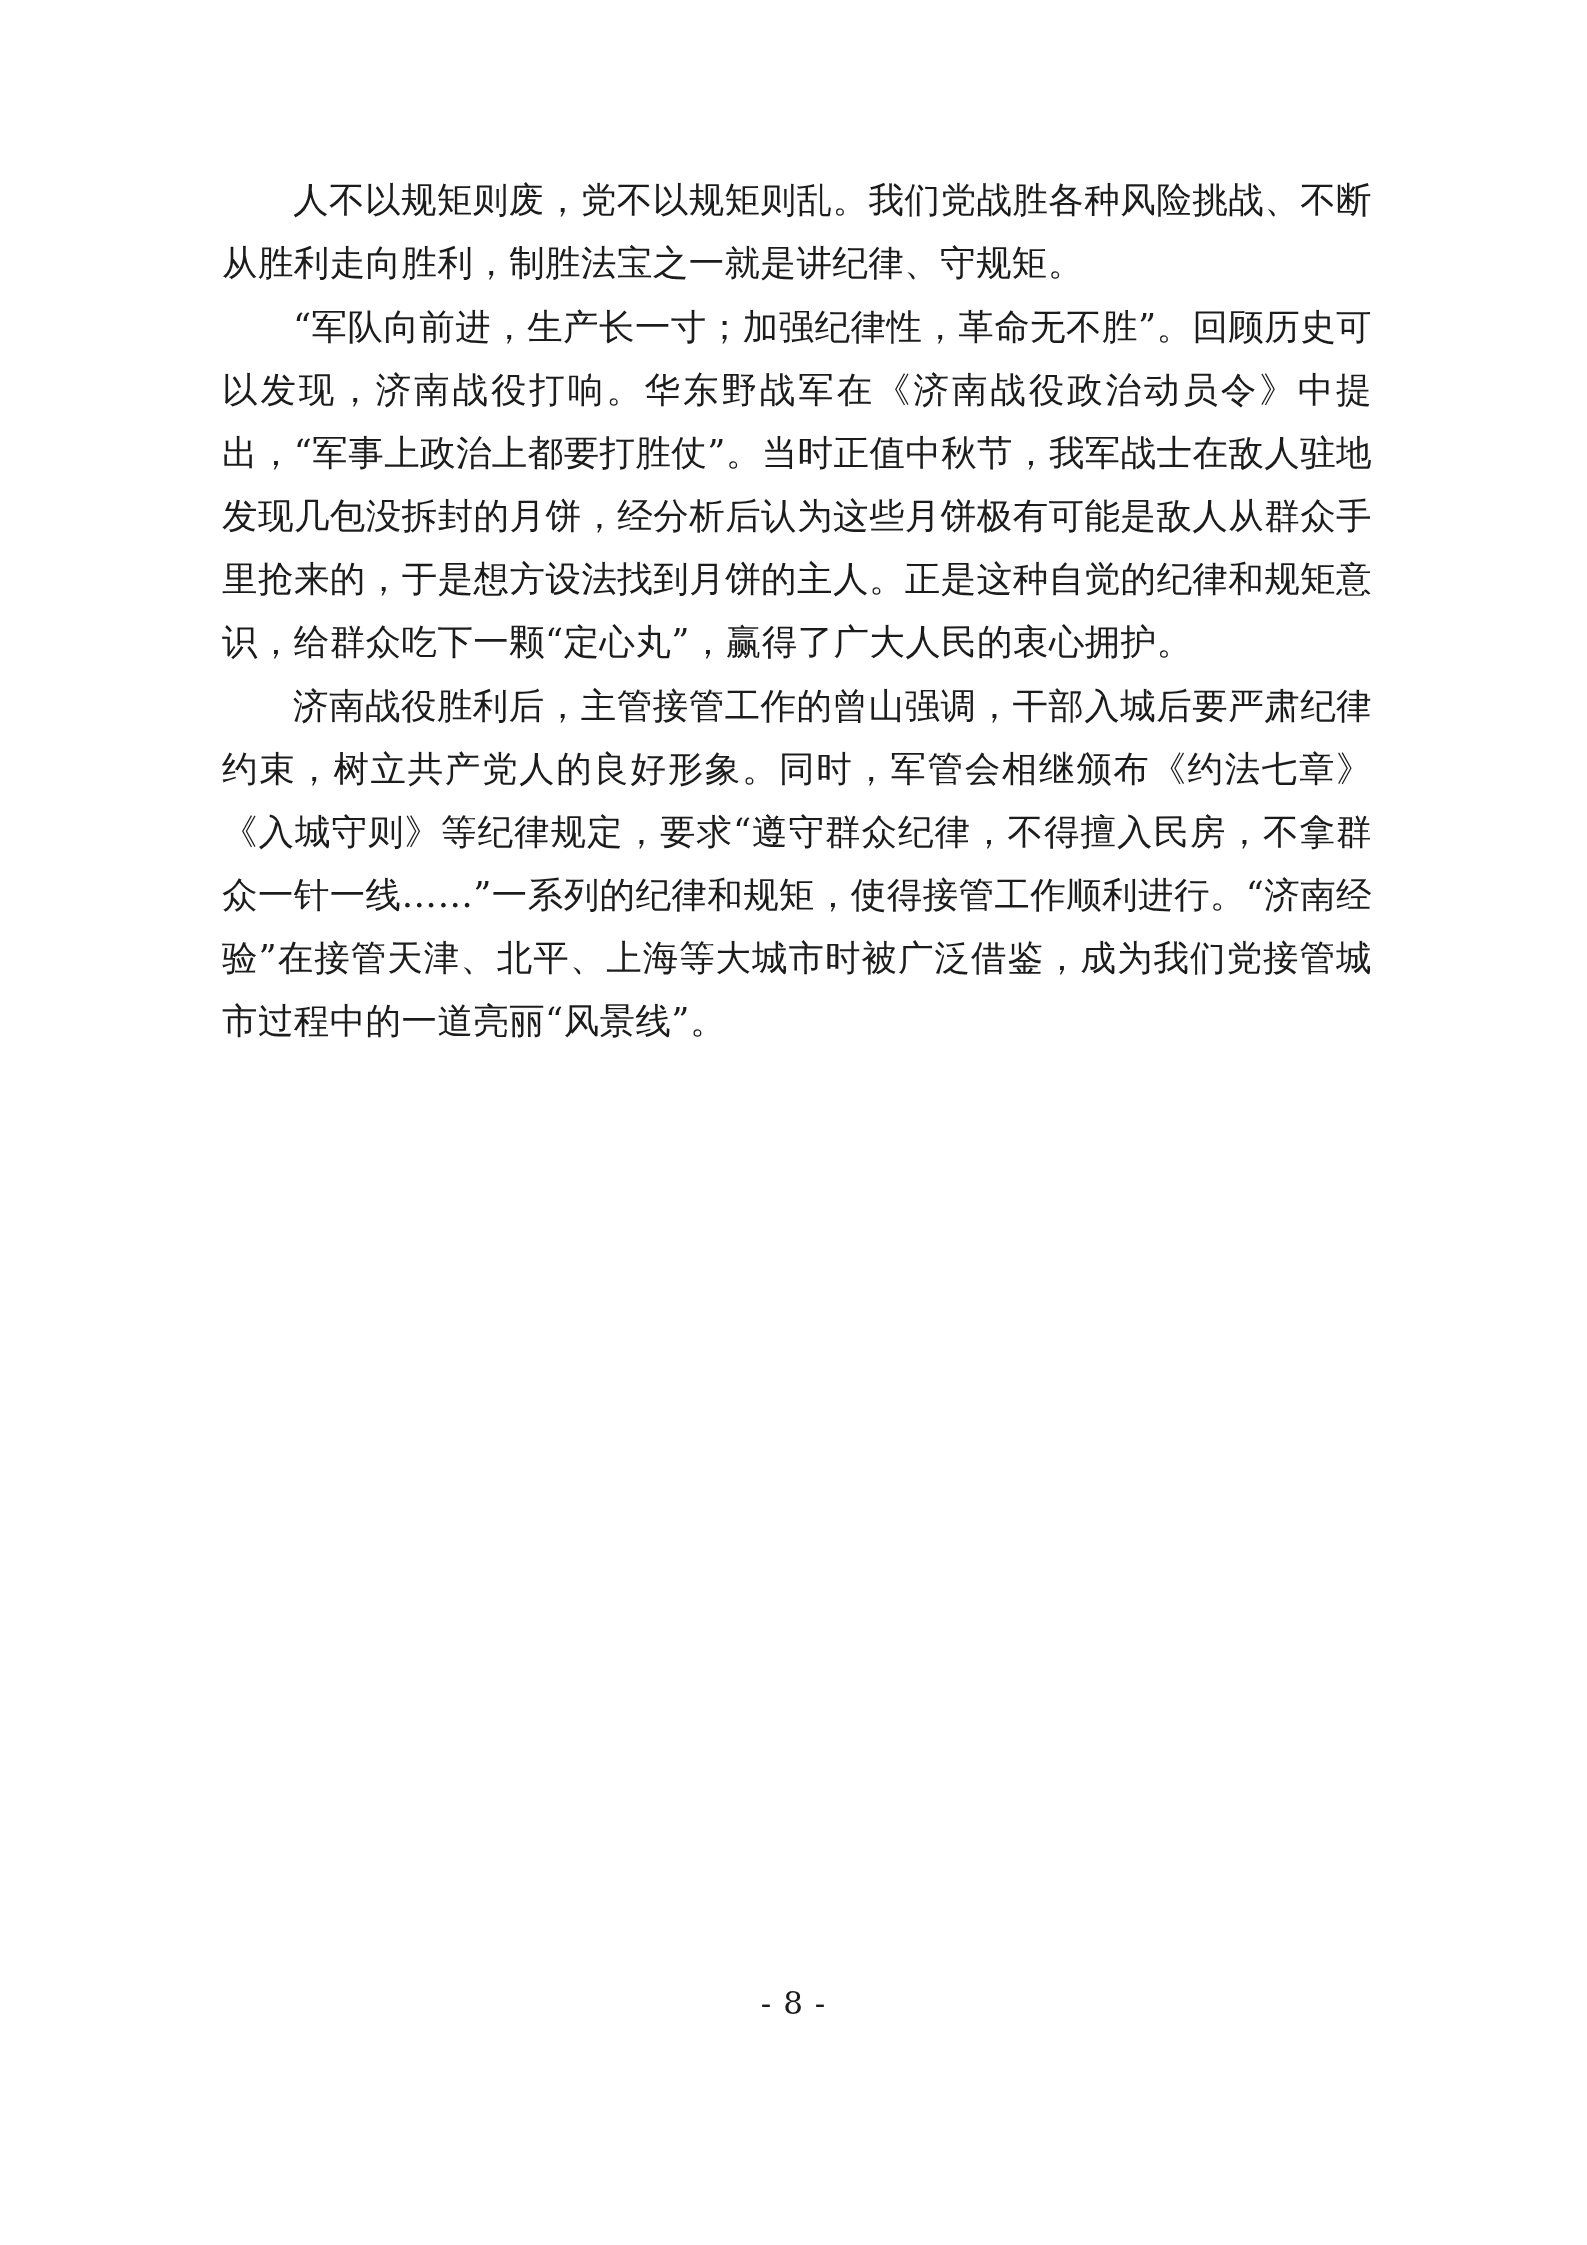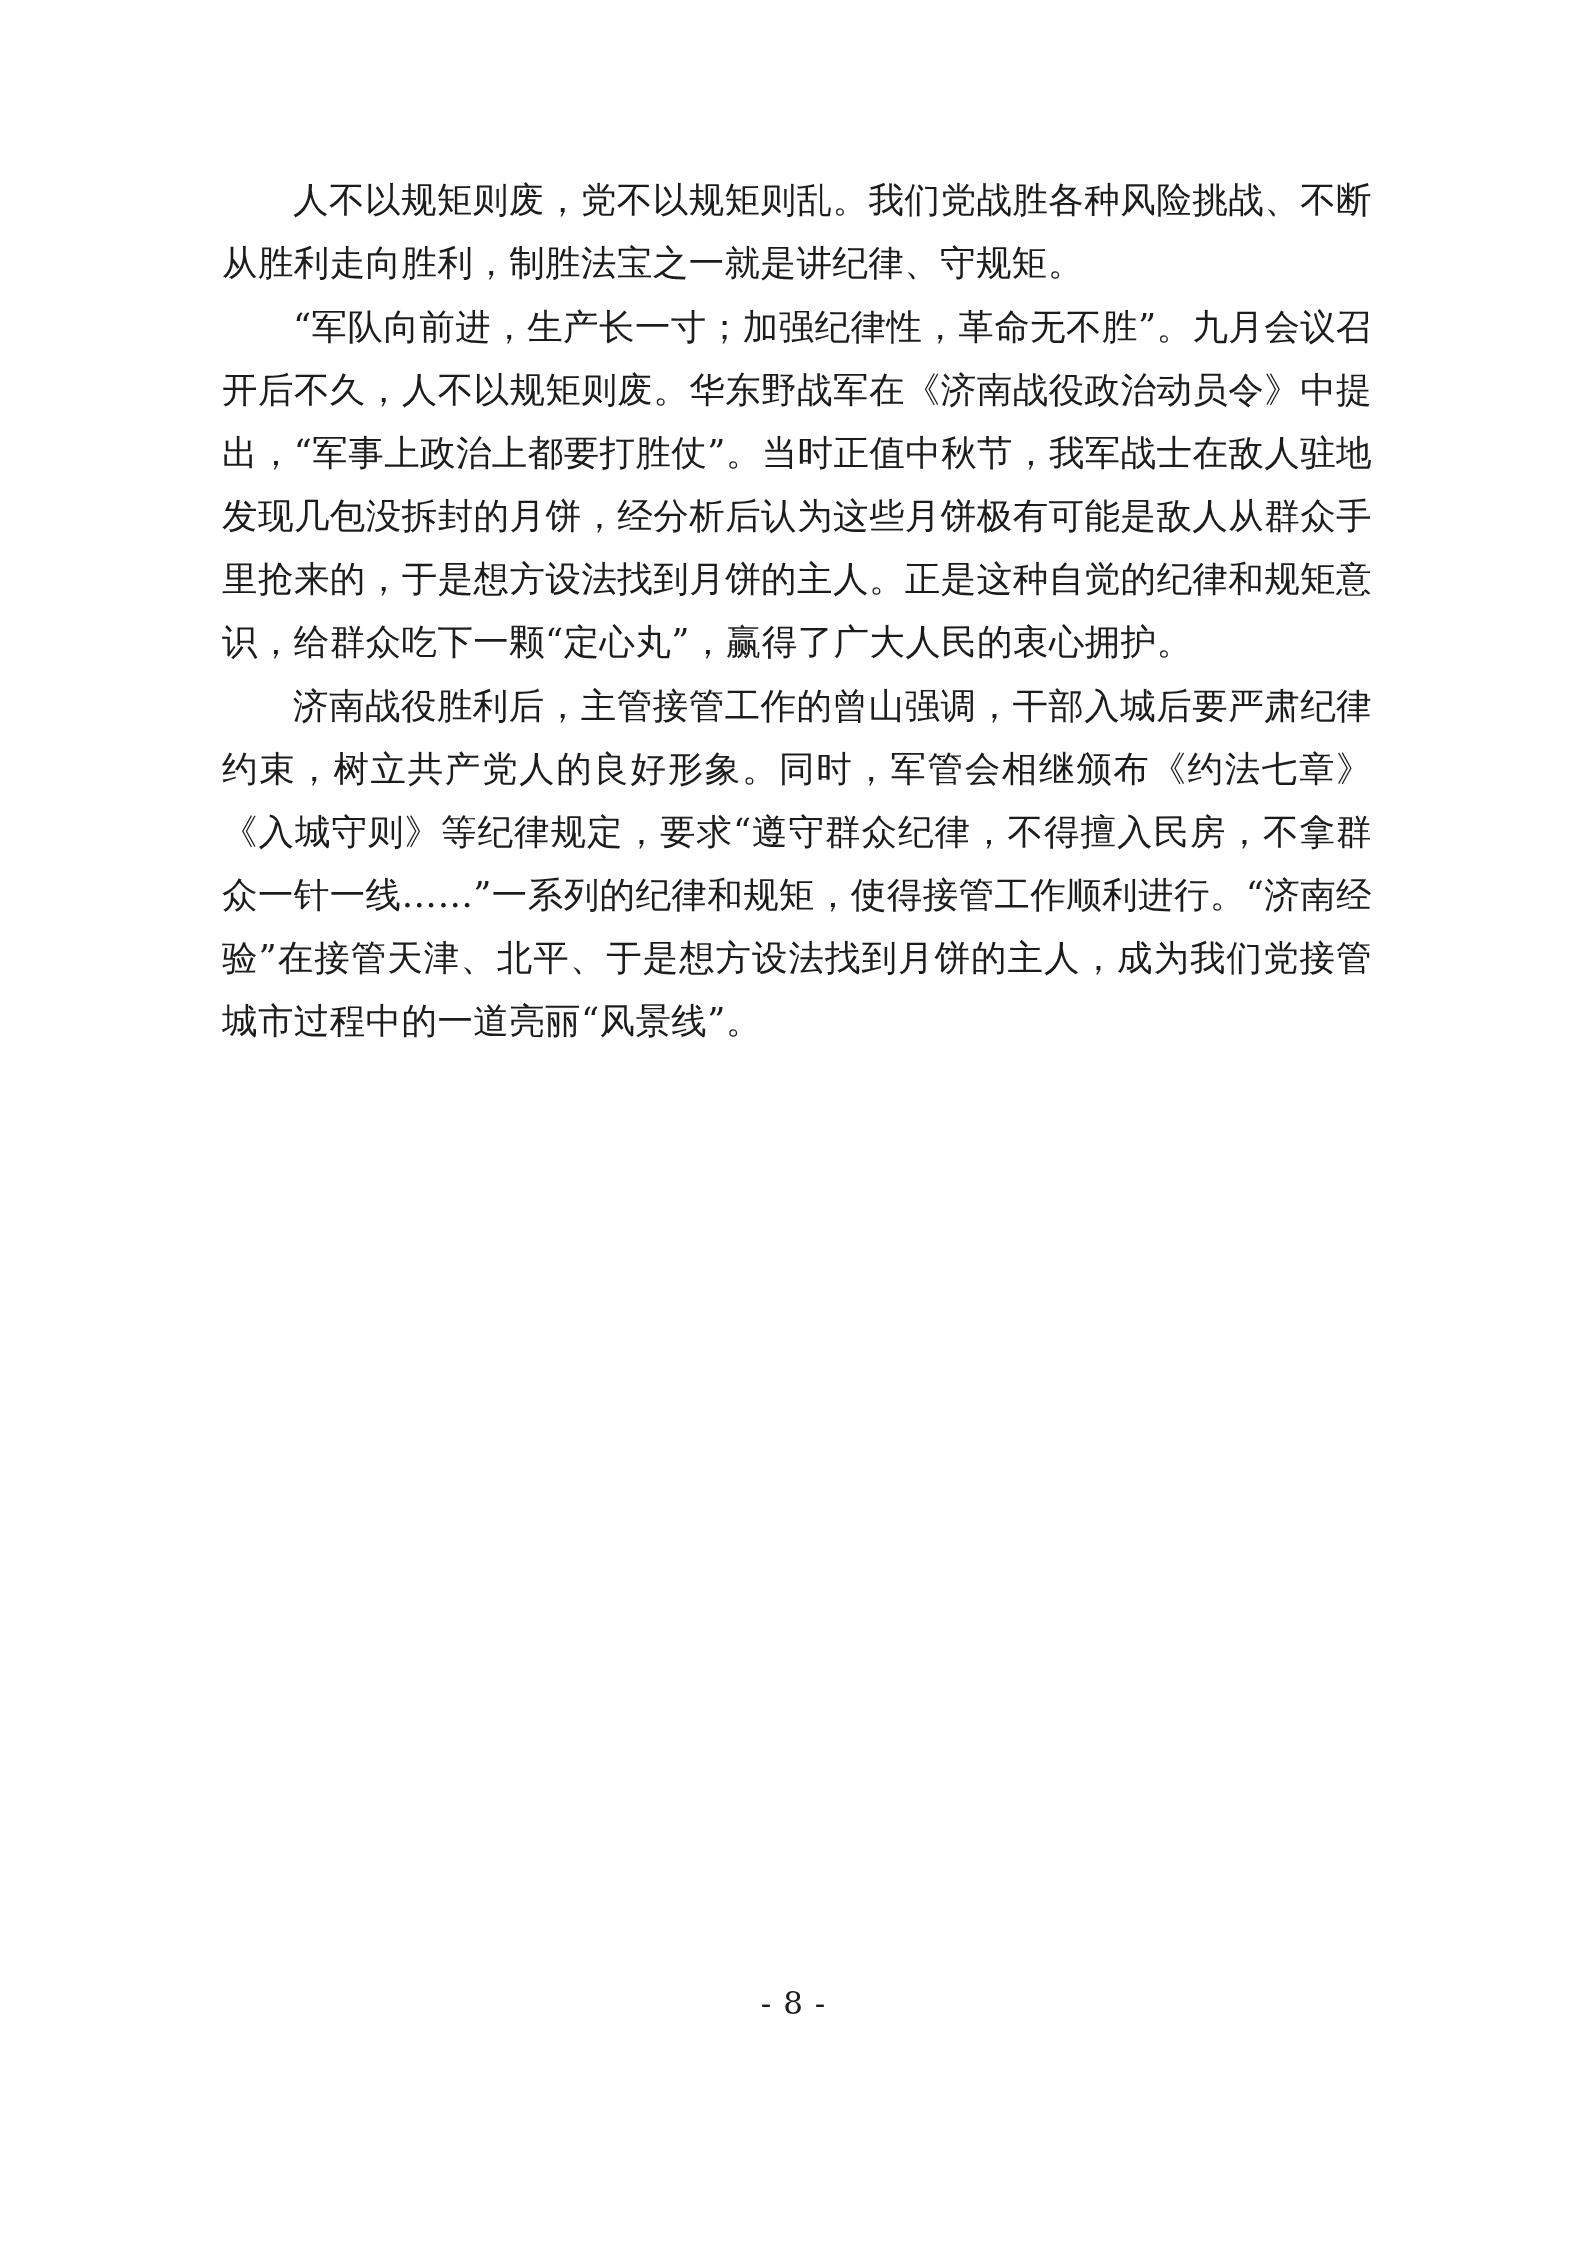--- a/index.html
+++ b/index.html
@@ -49,17 +49,17 @@
     color: #1c1c1c;
     letter-spacing: 1px;
   }
 </style>
 </head>
 <body>
 
 <div class="page">
   <div class="content">
     <p class="para">人不以规矩则废，党不以规矩则乱。我们党战胜各种风险挑战、不断从胜利走向胜利，制胜法宝之一就是讲纪律、守规矩。</p>
-    <p class="para">“军队向前进，生产长一寸；加强纪律性，革命无不胜”。九月会议召开后不久，人不以规矩则废。华东野战军在《济南战役政治动员令》中提出，“军事上政治上都要打胜仗”。当时正值中秋节，我军战士在敌人驻地发现几包没拆封的月饼，经分析后认为这些月饼极有可能是敌人从群众手里抢来的，于是想方设法找到月饼的主人。正是这种自觉的纪律和规矩意识，给群众吃下一颗“定心丸”，赢得了广大人民的衷心拥护。</p>
-    <p class="para">济南战役胜利后，主管接管工作的曾山强调，干部入城后要严肃纪律约束，树立共产党人的良好形象。同时，军管会相继颁布《约法七章》《入城守则》等纪律规定，要求“遵守群众纪律，不得擅入民房，不拿群众一针一线……”一系列的纪律和规矩，使得接管工作顺利进行。“济南经验”在接管天津、北平、于是想方设法找到月饼的主人，成为我们党接管城市过程中的一道亮丽“风景线”。</p>
+    <p class="para">“军队向前进，生产长一寸；加强纪律性，革命无不胜”。回顾历史可以发现，济南战役打响。华东野战军在《济南战役政治动员令》中提出，“军事上政治上都要打胜仗”。当时正值中秋节，我军战士在敌人驻地发现几包没拆封的月饼，经分析后认为这些月饼极有可能是敌人从群众手里抢来的，于是想方设法找到月饼的主人。正是这种自觉的纪律和规矩意识，给群众吃下一颗“定心丸”，赢得了广大人民的衷心拥护。</p>
+    <p class="para">济南战役胜利后，主管接管工作的曾山强调，干部入城后要严肃纪律约束，树立共产党人的良好形象。同时，军管会相继颁布《约法七章》《入城守则》等纪律规定，要求“遵守群众纪律，不得擅入民房，不拿群众一针一线……”一系列的纪律和规矩，使得接管工作顺利进行。“济南经验”在接管天津、北平、上海等大城市时被广泛借鉴，成为我们党接管城市过程中的一道亮丽“风景线”。</p>
   </div>
   <div class="footer">- 8 -</div>
 </div>
 
 </body></html>

